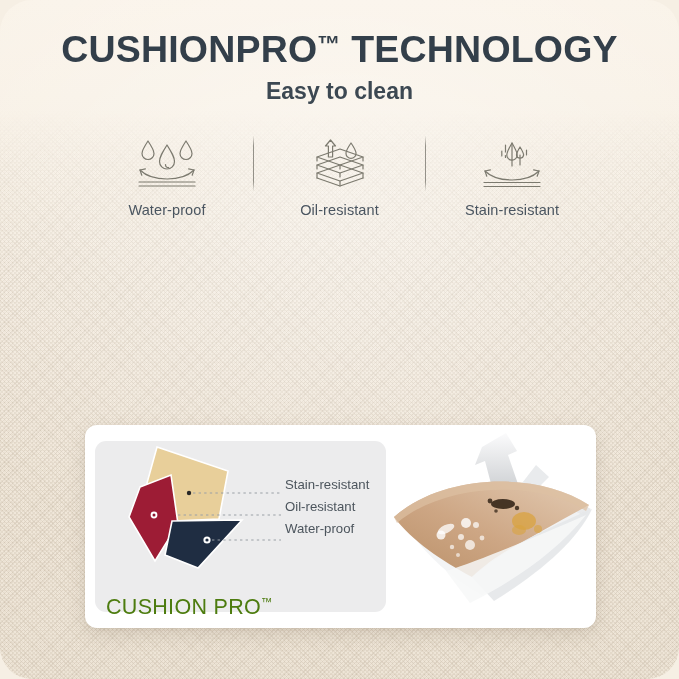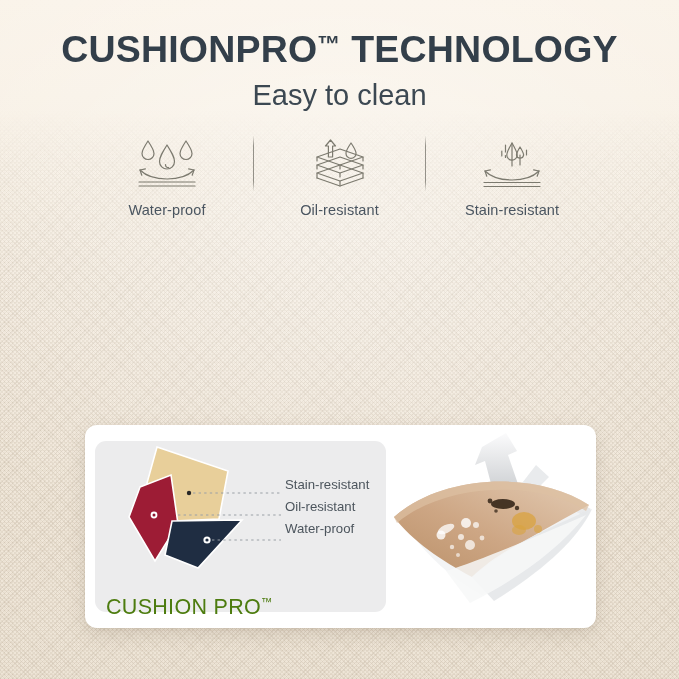--- a/index.html
+++ b/index.html
@@ -1,21 +1,21 @@
 <!DOCTYPE html>
 <html><head>
 <meta charset="utf-8">
 <style>
   html,body{margin:0;padding:0;}
   body{
     width:679px;height:679px;overflow:hidden;
     font-family:"Liberation Sans", sans-serif;
     background:#f6efe4;
   }
-  #stage{position:relative;width:679px;height:679px;overflow:hidden;}
+  #stage{position:relative;width:679px;height:679px;overflow:hidden;border-radius:32px;}
 
   
   .bg-base{
     position:absolute;inset:0;
     background:
       linear-gradient(180deg,#faf3e9 0%,#f8f1e6 14%,#f4ece0 34%,#f1e8db 62%,#eee5d7 100%);
   }
   .bg-weave{
     position:absolute;left:0;right:0;top:110px;bottom:0;
     background-image:
@@ -32,21 +32,21 @@
   }
 
   
   .header{position:absolute;left:0;right:0;top:28px;text-align:center;}
   .title{
     margin:0;color:#333f4a;font-weight:bold;font-size:37.5px;
     letter-spacing:.2px;line-height:1.12;white-space:nowrap;
   }
   .title .tm{font-size:.62em;vertical-align:.42em;font-weight:bold;letter-spacing:0;}
   .subtitle{
-    margin:8px 0 0 0;color:#3c4852;font-size:29px;font-weight:normal;line-height:1.2;
+    margin:8px 0 0 0;color:#3c4852;font-size:23px;font-weight:bold;line-height:1.2;
   }
 
   
   .features{
     position:absolute;left:92px;right:92px;top:134px;
     display:flex;align-items:flex-start;justify-content:space-between;
   }
   .feature{
     display:flex;flex-direction:column;align-items:center;
     width:150px;

